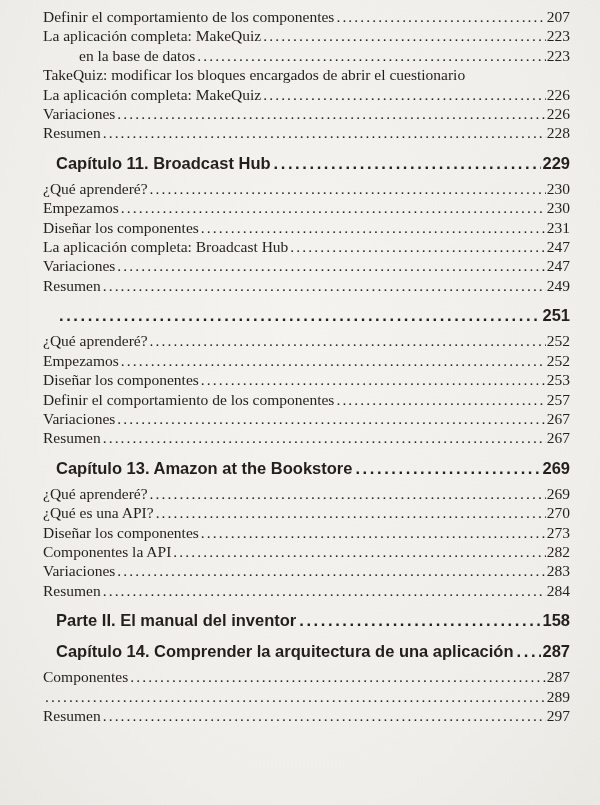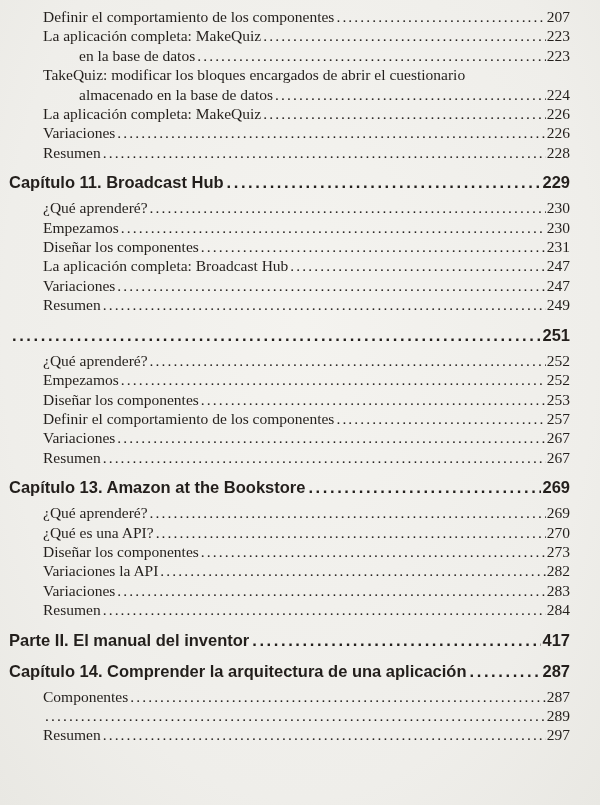--- a/index.html
+++ b/index.html
@@ -47,20 +47,21 @@
   .entry { padding-left: 34px; }
   .entry-cont { padding-left: 70px; text-align: right; }
   .chapter {
     font-family: "Liberation Sans", sans-serif;
     font-weight: bold;
     font-size: 16.5px;
     line-height: 22px;
     margin-top: 9px;
     margin-bottom: 5px;
     padding-left: 0;
+    margin-left: 47px;
   }
   .chapter .dots::after {
     letter-spacing: 2.6px;
     margin-left: 3px;
   }
 </style>
 </head>
 <body>
 
 <main id="toc-page">
@@ -76,25 +77,20 @@
         <span class="pg">223</span>
       </div>
       <div class="row entry-cont">
         <span class="txt">en la base de datos</span>
         <span class="dots"></span>
         <span class="pg">223</span>
       </div>
       <div class="row entry nodots">
         <span class="txt">TakeQuiz: modificar los bloques encargados de abrir el cuestionario</span>
       </div>
-      <div class="row entry-cont">
-        <span class="txt">almacenado en la base de datos</span>
-        <span class="dots"></span>
-        <span class="pg">224</span>
-      </div>
       <div class="row entry">
         <span class="txt">La aplicación completa: MakeQuiz</span>
         <span class="dots"></span>
         <span class="pg">226</span>
       </div>
       <div class="row entry">
         <span class="txt">Variaciones</span>
         <span class="dots"></span>
         <span class="pg">226</span>
       </div>
@@ -186,38 +182,38 @@
         <span class="txt">¿Qué es una API?</span>
         <span class="dots"></span>
         <span class="pg">270</span>
       </div>
       <div class="row entry">
         <span class="txt">Diseñar los componentes</span>
         <span class="dots"></span>
         <span class="pg">273</span>
       </div>
       <div class="row entry">
-        <span class="txt">Variaciones la API</span>
+        <span class="txt">Componentes la API</span>
         <span class="dots"></span>
         <span class="pg">282</span>
       </div>
       <div class="row entry">
         <span class="txt">Variaciones</span>
         <span class="dots"></span>
         <span class="pg">283</span>
       </div>
       <div class="row entry">
         <span class="txt">Resumen</span>
         <span class="dots"></span>
         <span class="pg">284</span>
       </div>
       <div class="row chapter">
         <span class="txt">Parte II. El manual del inventor</span>
         <span class="dots"></span>
-        <span class="pg">417</span>
+        <span class="pg">158</span>
       </div>
       <div class="row chapter">
         <span class="txt">Capítulo 14. Comprender la arquitectura de una aplicación</span>
         <span class="dots"></span>
         <span class="pg">287</span>
       </div>
       <div class="row entry">
         <span class="txt">Componentes</span>
         <span class="dots"></span>
         <span class="pg">287</span>

